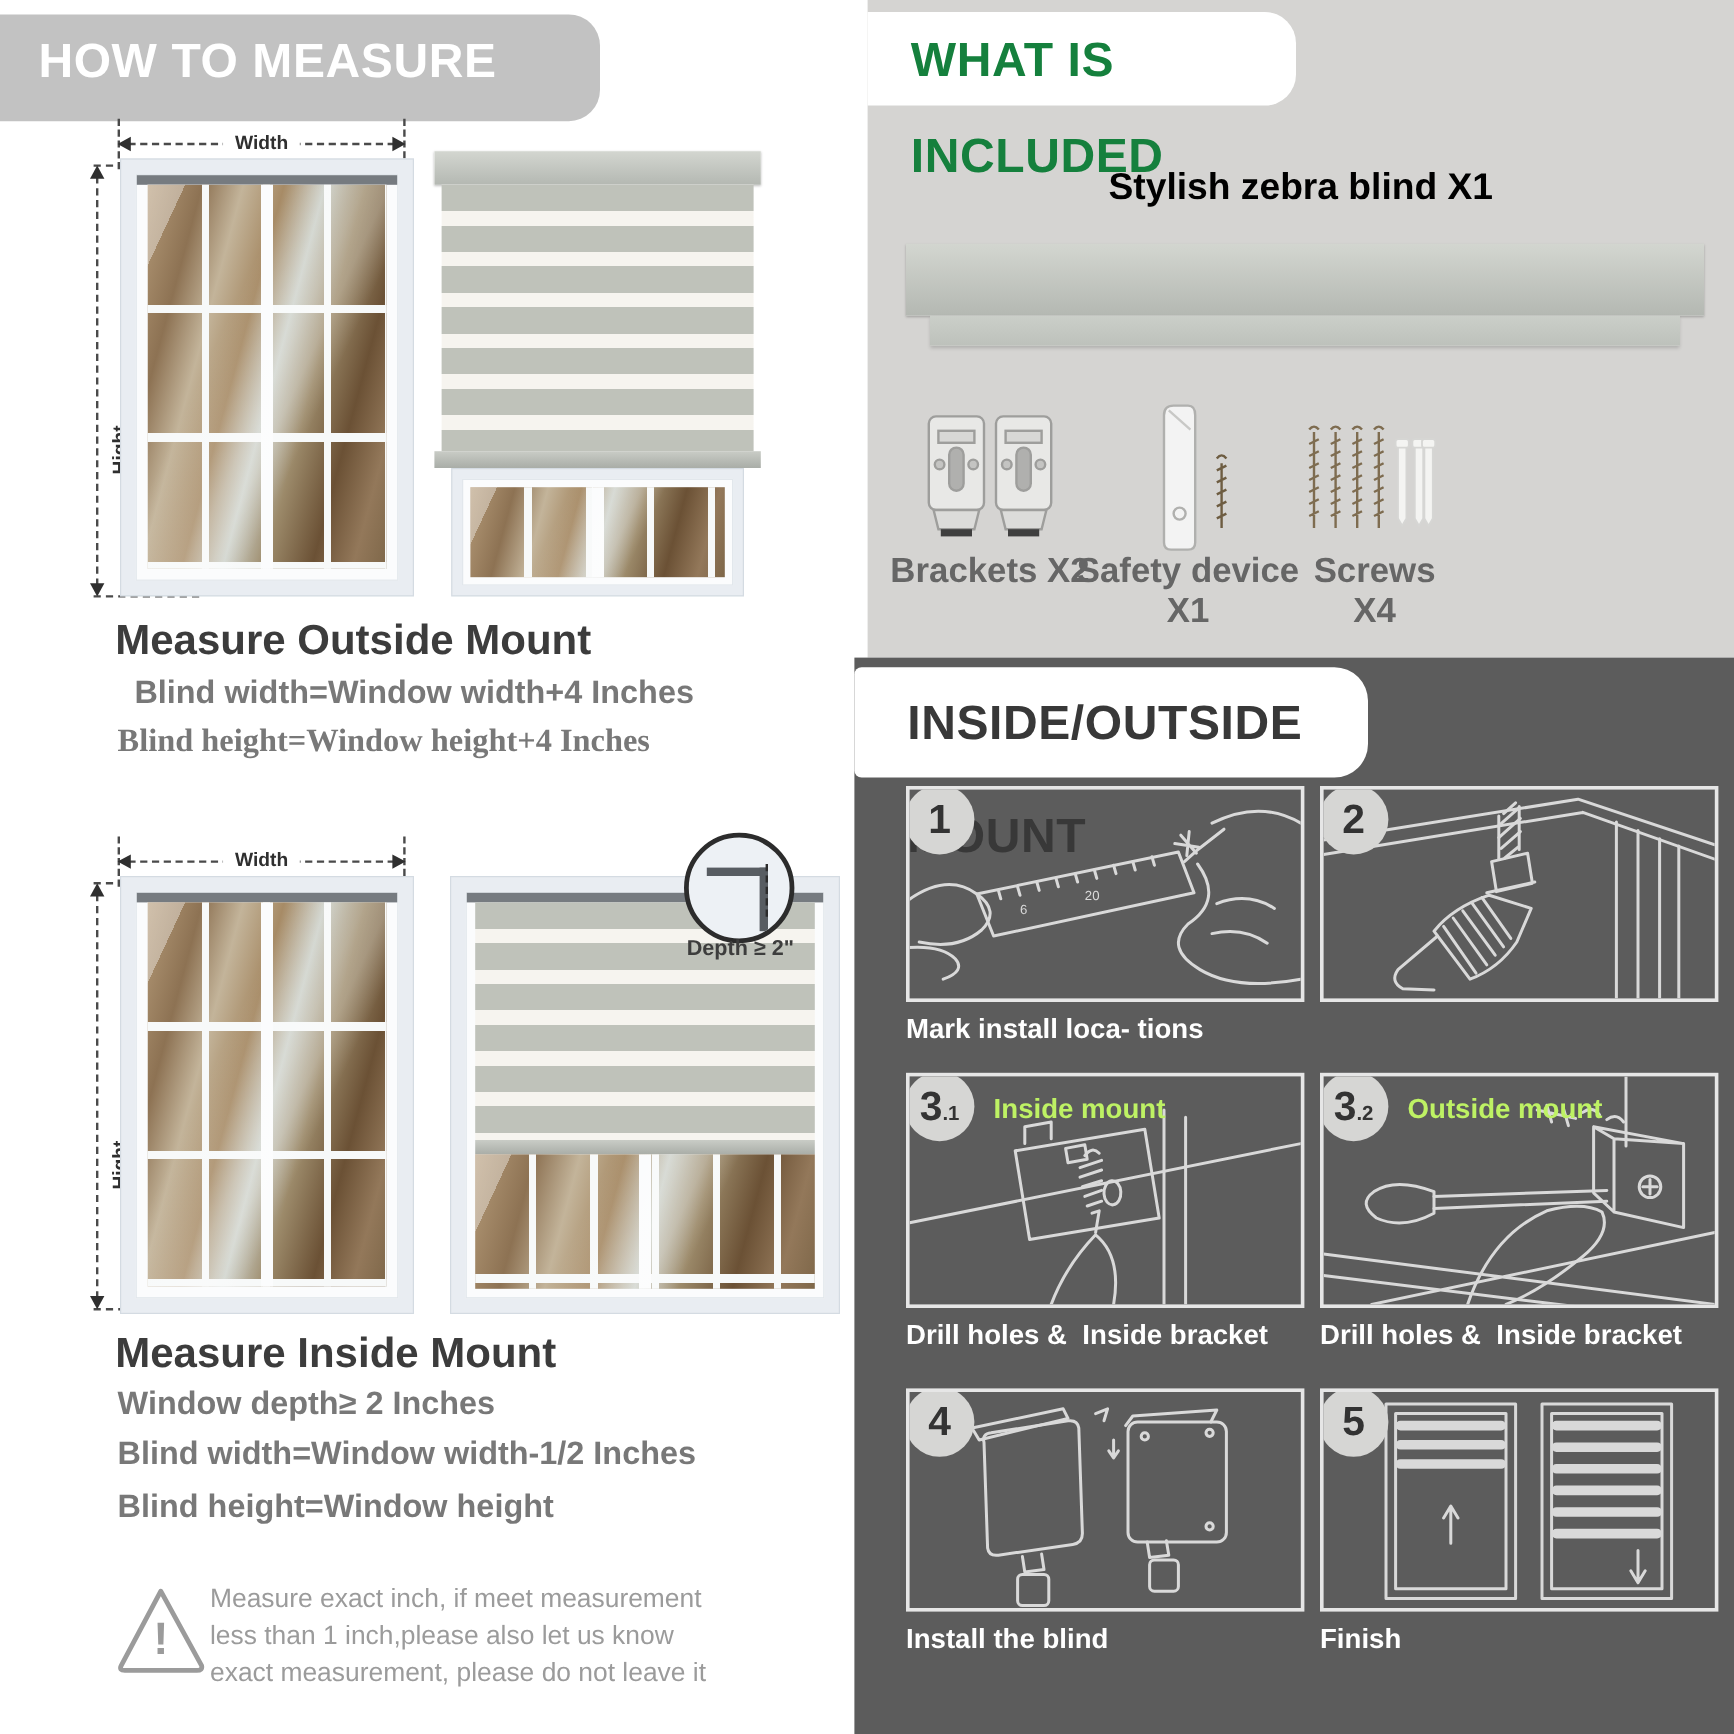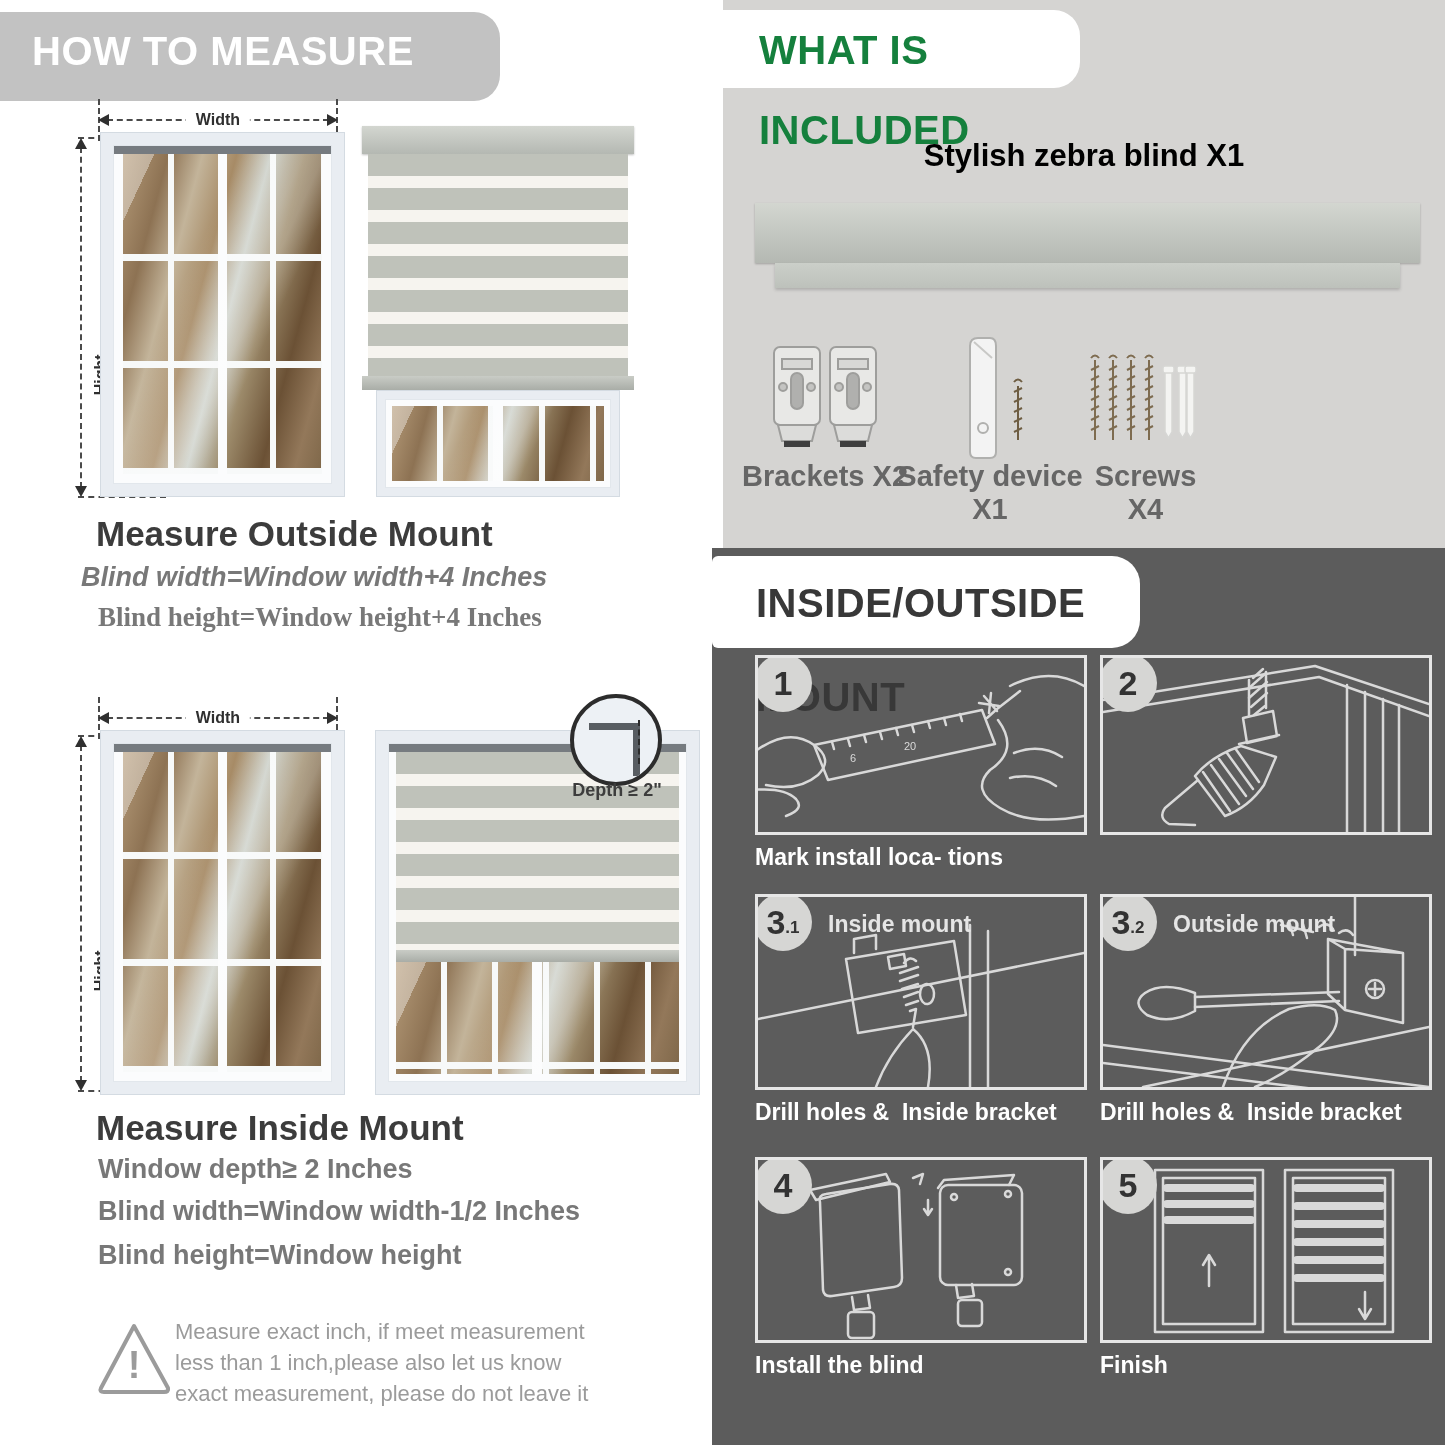--- a/index.html
+++ b/index.html
@@ -70,21 +70,21 @@
   #warning-tri{position:absolute;left:95px;top:1320px;width:78px;height:76px;}
   
   .item-label{position:absolute;top:460px;font-size:29px;font-weight:bold;color:#666;text-align:center;}
   
   .step{position:absolute;width:332px;}
   .step .frame{position:relative;border:3px solid #e6e6e6;box-sizing:border-box;width:332px;overflow:hidden;}
   .step .badge{position:absolute;left:-4px;top:-4px;width:58px;height:58px;border-radius:50%;
                background:#d6d6d4;color:#333;display:flex;align-items:center;justify-content:center;
                font-weight:bold;}
   .step .badge .num{font-size:34px;} .step .badge .sub{font-size:17px;margin-top:12px;}
-  .step .inlabel{position:absolute;left:70px;top:14px;font-size:23px;font-weight:bold;color:#e5e5e5;}
+  .step .inlabel{position:absolute;left:70px;top:14px;font-size:23px;font-weight:bold;color:#bef264;}
   .step .cap{margin-top:9px;font-size:23px;font-weight:bold;color:#fff;white-space:pre-wrap;}
   .step svg{display:block;}
   .lineart{stroke:#d9d9d9;stroke-width:2.5;fill:none;stroke-linecap:round;stroke-linejoin:round;}
 </style>
 </head>
 <body>
 
 <div id="stage">
 
   <div class="hdr" id="hdr-left">HOW TO MEASURE</div>
@@ -115,21 +115,21 @@
   <div class="cassette" style="position:absolute;left:362px;top:126px;width:272px;height:28px;"></div>
   <div class="stripes" style="position:absolute;left:368px;top:154px;width:260px;height:222px;"></div>
   <div class="rail" style="position:absolute;left:362px;top:376px;width:272px;height:14px;"></div>
   <div class="window" style="left:376px;top:390px;width:244px;height:107px;padding:8px;">
     <div class="inner" style="padding:6px;">
       <div class="glass"></div>
     </div>
   </div>
 
   <div class="fig-title" style="left:96px;top:514px;">Measure Outside Mount</div>
-  <div class="fig-line" style="left:81px;top:562px;font-style:italic;">Blind width=Window width+4 Inches</div>
+  <div class="fig-line" style="left:112px;top:562px;">Blind width=Window width+4 Inches</div>
   <div class="fig-line" style="left:98px;top:602px;font-family:Liberation Serif, serif;">Blind height=Window height+4 Inches</div>
 
   <div class="hdim" style="left:98px;top:717px;width:240px;">
     <i class="tick l"></i>
       <i class="tick r"></i>
     <i class="line"></i>
     <i class="ah l"></i>
       <i class="ah r"></i>
     <span class="lab">Width</span>
   </div>

